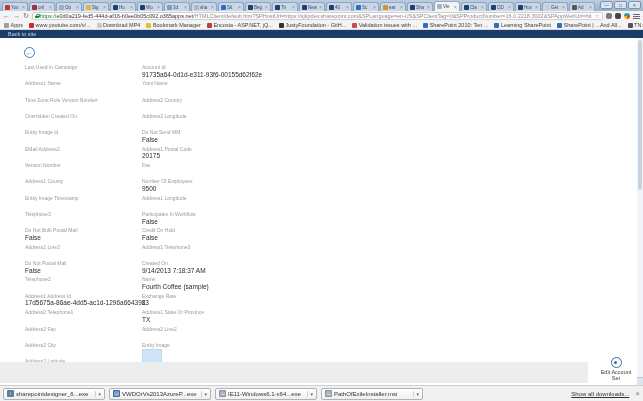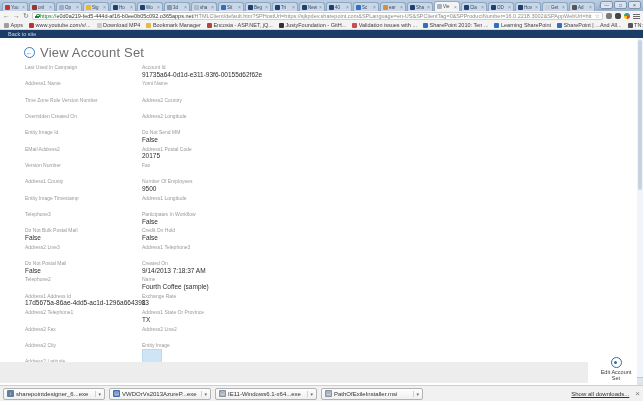--- a/index.html
+++ b/index.html
@@ -309,21 +309,20 @@
 
 </div>
 
 <div class="appheader">
   <span>Back to site</span>
 </div>
 
 <div class="page">
   <div class="titlerow">
     <span class="backcircle">←</span>
-    <span class="pagetitle">View Account Set</span>
   </div>
 
   <div class="form">
 
       <div class="frow">
         <div class="fcell lft">
           <div class="flabel">Last Used In Campaign</div>
 
         </div>
         <div class="fcell rgt">

